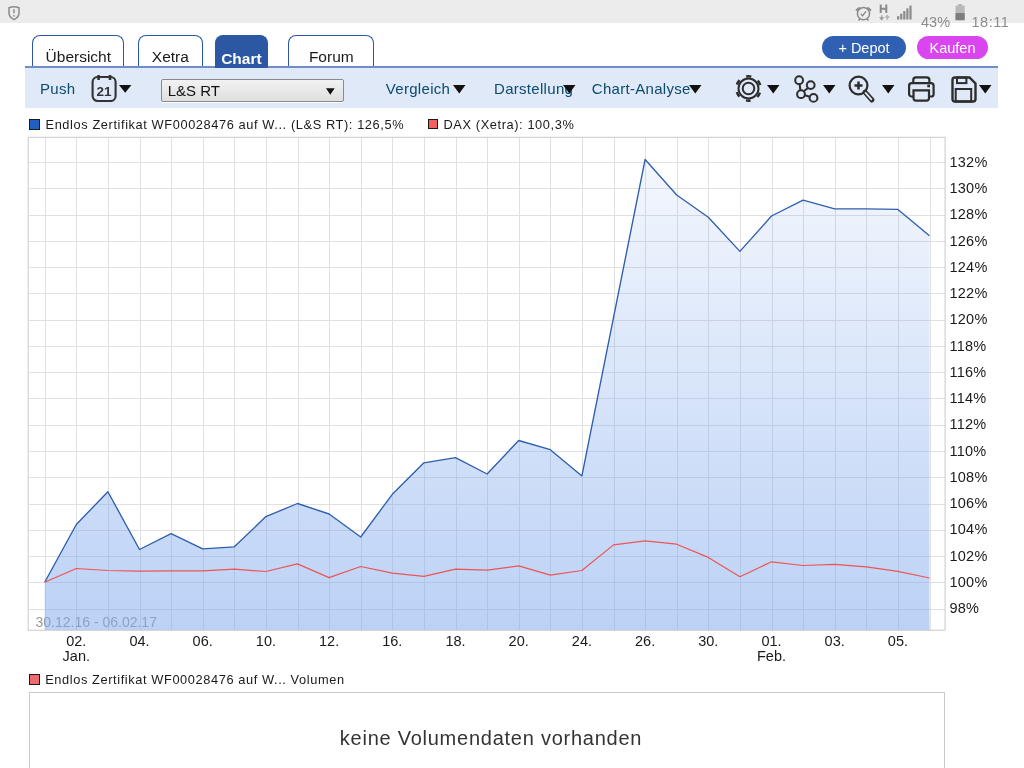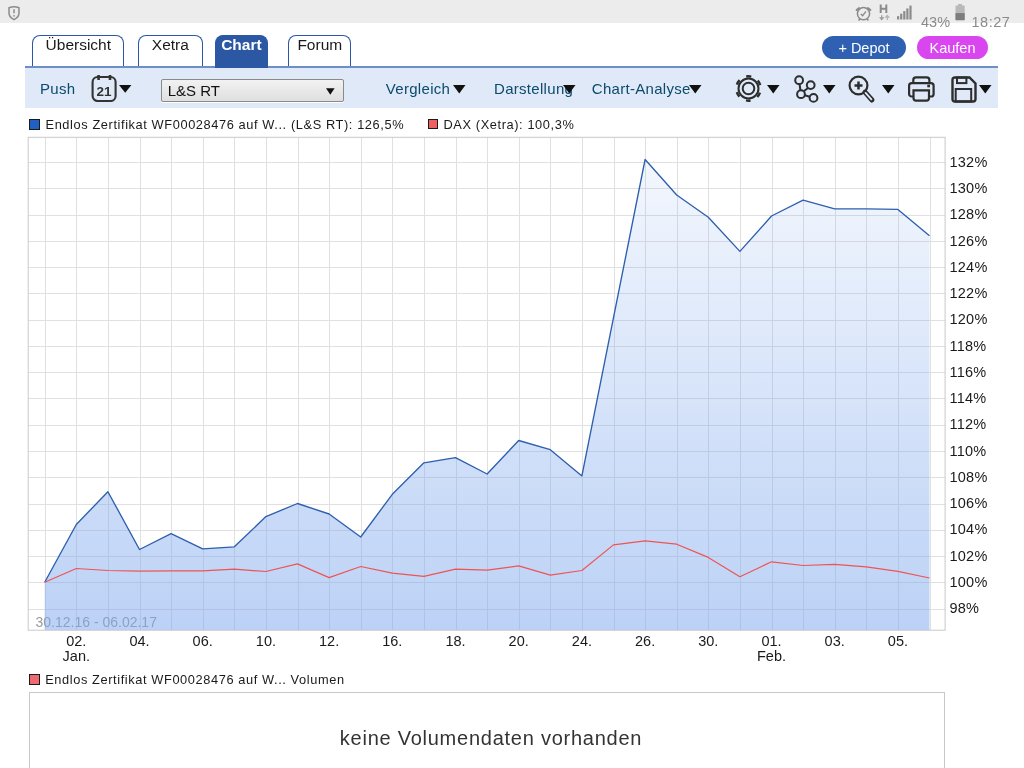--- a/index.html
+++ b/index.html
@@ -7,21 +7,21 @@
     font-family:"Liberation Sans", sans-serif; }
   #screen { position:relative; width:1024px; height:768px; background:#fff; will-change:transform; }
 
   
   #statusbar { position:absolute; left:0; top:0; width:1024px; height:23px; background:#ececec; }
   .sb-text { color:#8b8b8b; font-size:14.5px; line-height:1;margin-top:11px; }
 
   
   .tab { position:absolute; top:35px; height:31px; background:#fff; border:1.6px solid #2b57a8;
     border-bottom:none; border-radius:8px 8px 0 0; color:#1a1a1a; font-size:15.5px;
-    display:flex; align-items:flex-start; justify-content:center; z-index:3; }
+    display:flex; align-items:flex-end; justify-content:center; z-index:3; }
   .tab.active { background:#2b57a3; color:#fff; font-weight:bold; height:33px; }
   .pillbtn { position:absolute; top:35.8px; height:23.5px; border-radius:12px; color:#fff;
     font-size:14.5px; display:flex; align-items:center; justify-content:center; z-index:3;text-align:center; }
 
   
   #toolbar { position:absolute; left:25px; top:66px; width:973px; height:42.3px;
     background:#dfe9f7; border-top:2.4px solid #6f8ec7; z-index:2; }
   .tb-label { position:absolute; color:#0c4a6e; font-size:15px; letter-spacing:0.3px; top:50%; transform:translateY(-50%); white-space:nowrap; }
   .tb-icon { position:absolute; }
   #select-instrument { position:absolute; left:135.7px; top:10.5px; width:183px; height:23.5px;
@@ -68,33 +68,33 @@
       <rect x="6.2" y="8.1" width="2.2" height="8.4" fill="#8b8b8b"></rect>
       <rect x="9.3" y="5.4" width="2.2" height="11.1" fill="#8b8b8b"></rect>
       <rect x="12.4" y="2.6" width="2.2" height="13.9" fill="#8b8b8b"></rect>
     </svg>
     <span class="sb-text" style="position:absolute;left:921px;top:4px">43%</span>
     <svg style="position:absolute;left:955px;top:3px" width="10" height="18" viewBox="0 0 10 18">
       <rect x="3" y="1" width="4" height="2.5" fill="#b9b9b9"></rect>
       <rect x="0.5" y="2.6" width="9.2" height="14.6" rx="0.8" fill="#b9b9b9"></rect>
       <rect x="0.5" y="10.1" width="9.2" height="7.1" fill="#7d7d7d"></rect>
     </svg>
-    <span class="sb-text" style="position:absolute;left:971.5px;top:4px;letter-spacing:0.5px">18:27</span>
+    <span class="sb-text" style="position:absolute;left:971.5px;top:4px;letter-spacing:0.5px">18:11</span>
   </div>
 
   <div class="tab" style="left:32.3px;width:92px">
     <span>Übersicht</span>
     </div>
   <div class="tab" style="left:137.6px;width:65.6px">
     <span>Xetra</span>
     </div>
   <div class="tab active" style="left:214.9px;width:53px">
     <span>Chart</span>
     </div>
-  <div class="tab" style="left:288.3px;width:63px">
+  <div class="tab" style="left:288.3px;width:86px">
     <span>Forum</span>
     </div>
 
   <div class="pillbtn" style="left: 822px; width: 84px; background: rgb(48, 96, 178);">
     <span>+ Depot</span>
     </div>
   <div class="pillbtn" style="left: 917px; width: 71px; background: #d946ef;">
     <span>Kaufen</span>
     </div>
 

